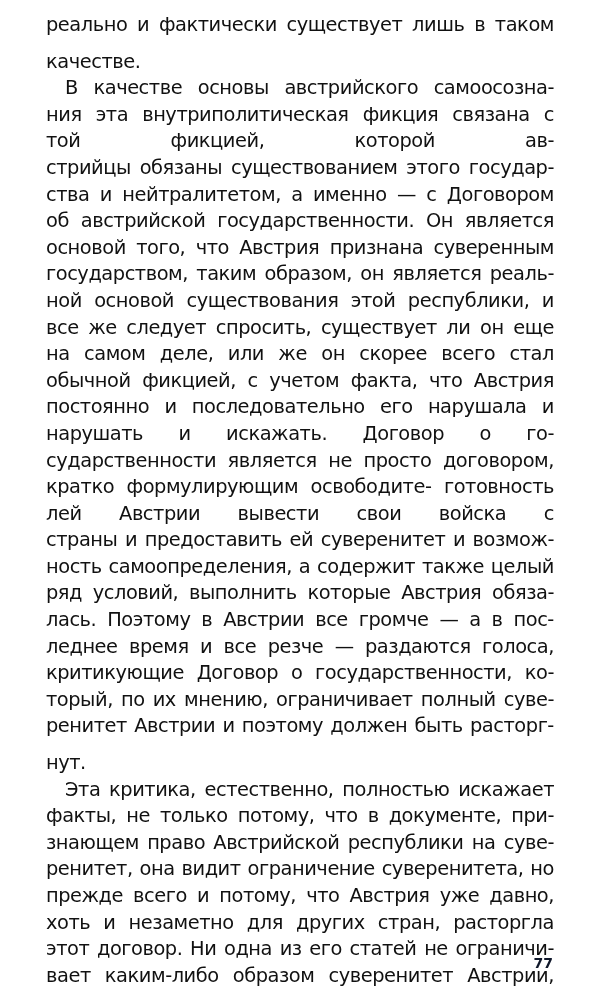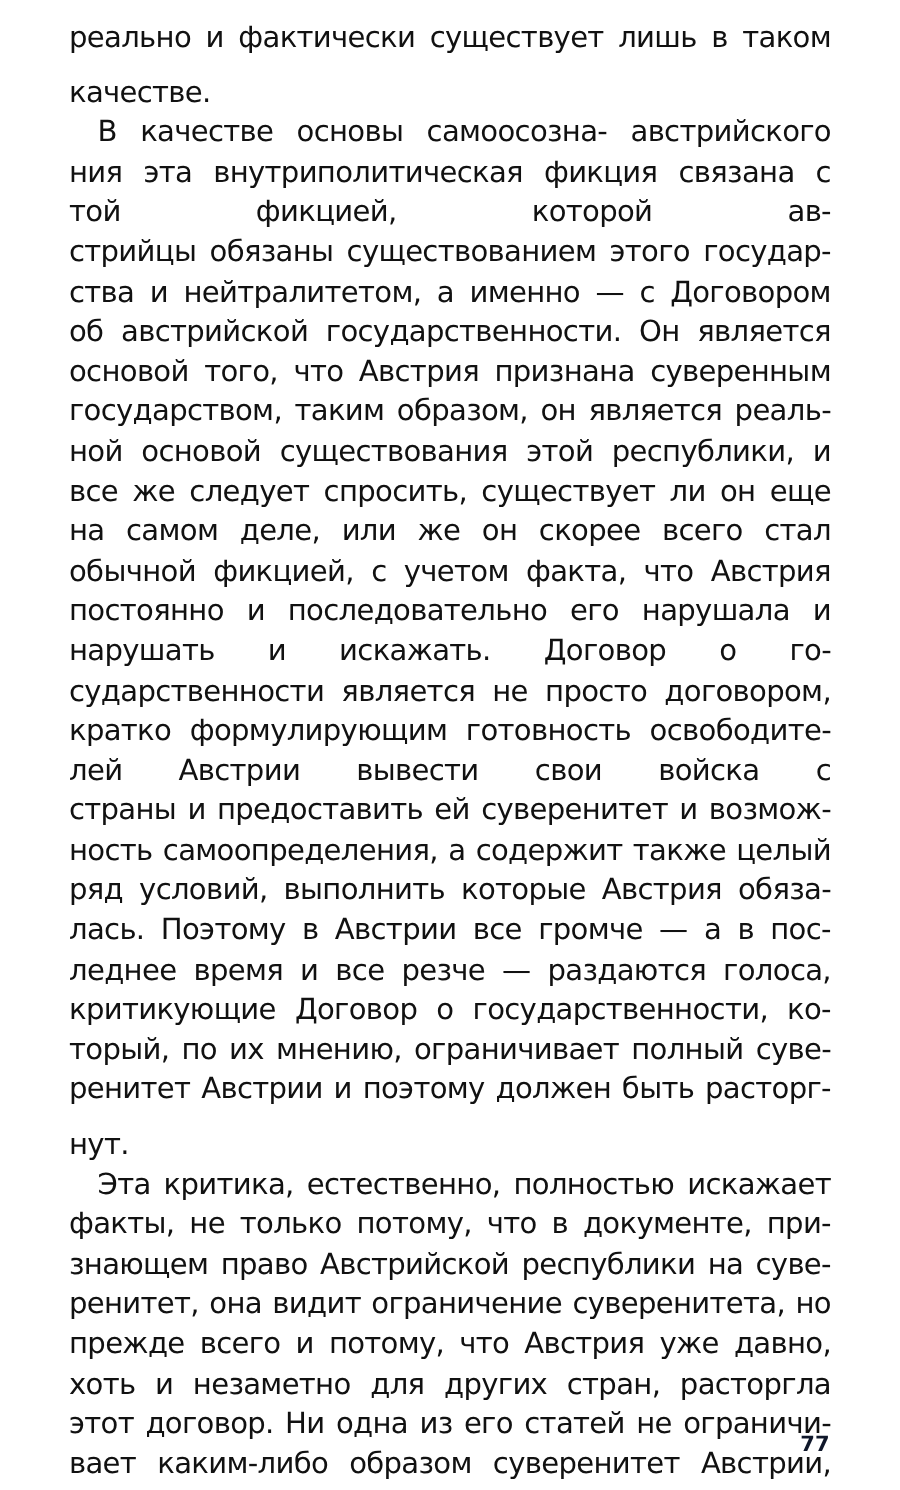--- a/index.html
+++ b/index.html
@@ -39,22 +39,22 @@
       </div>
     <div class="line last jline">
         <span>качестве.</span>
       </div>
   </div>
   <div>
     <div class="line indent jline">
         <span>В</span>
         <span>качестве</span>
         <span>основы</span>
+        <span>австрийского</span>
         <span>самоосозна-</span>
-        <span>австрийского</span>
       </div>
     <div class="line jline">
         <span>ния</span>
         <span>эта</span>
         <span>внутриполитическая</span>
         <span>фикция</span>
         <span>связана</span>
         <span>с</span>
       </div>
     <div class="line jline">
@@ -160,22 +160,22 @@
     <div class="line jline">
         <span>сударственности</span>
         <span>является</span>
         <span>не</span>
         <span>просто</span>
         <span>договором,</span>
       </div>
     <div class="line jline">
         <span>кратко</span>
         <span>формулирующим</span>
+        <span>освободите-</span>
         <span>готовность</span>
-        <span>освободите-</span>
       </div>
     <div class="line jline">
         <span>лей</span>
         <span>Австрии</span>
         <span>вывести</span>
         <span>свои</span>
         <span>войска</span>
         <span>с</span>
       </div>
     <div class="line jline">

